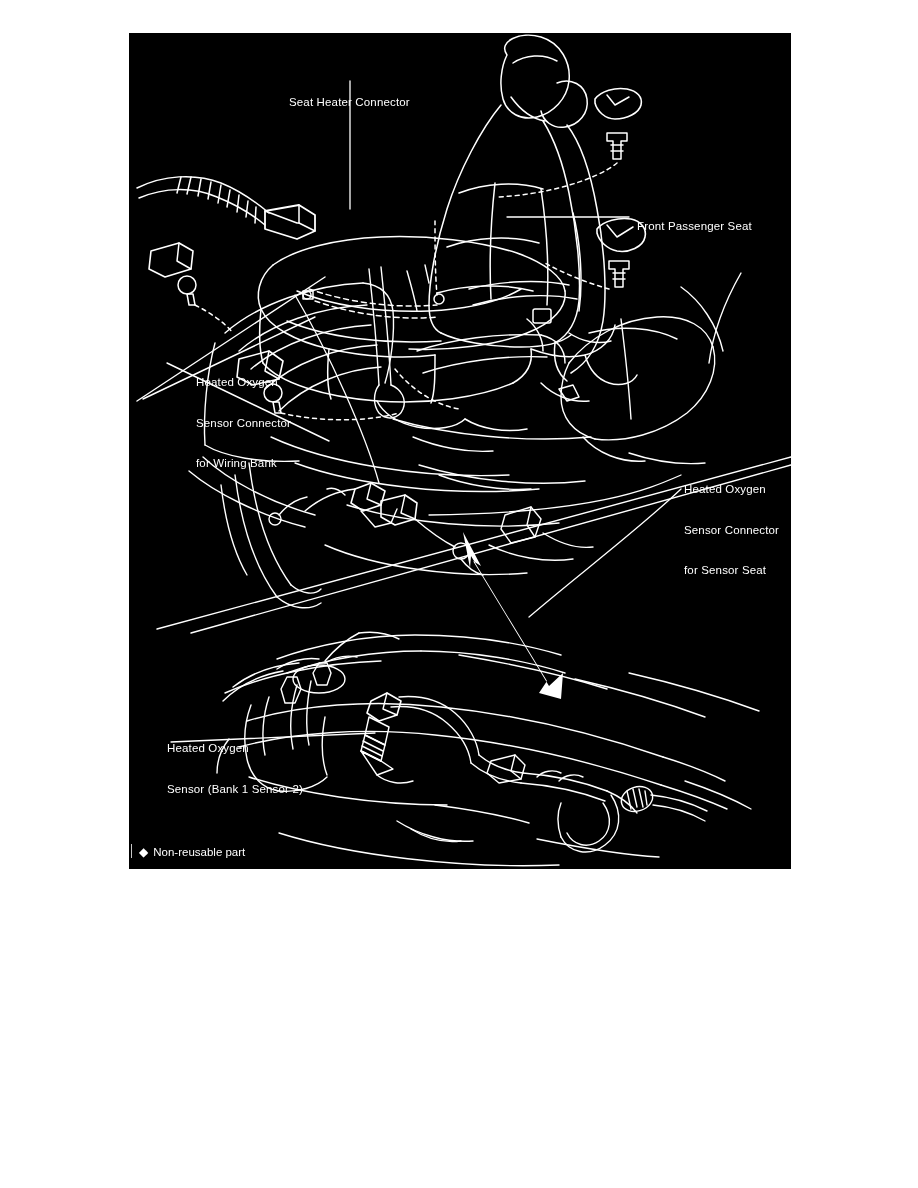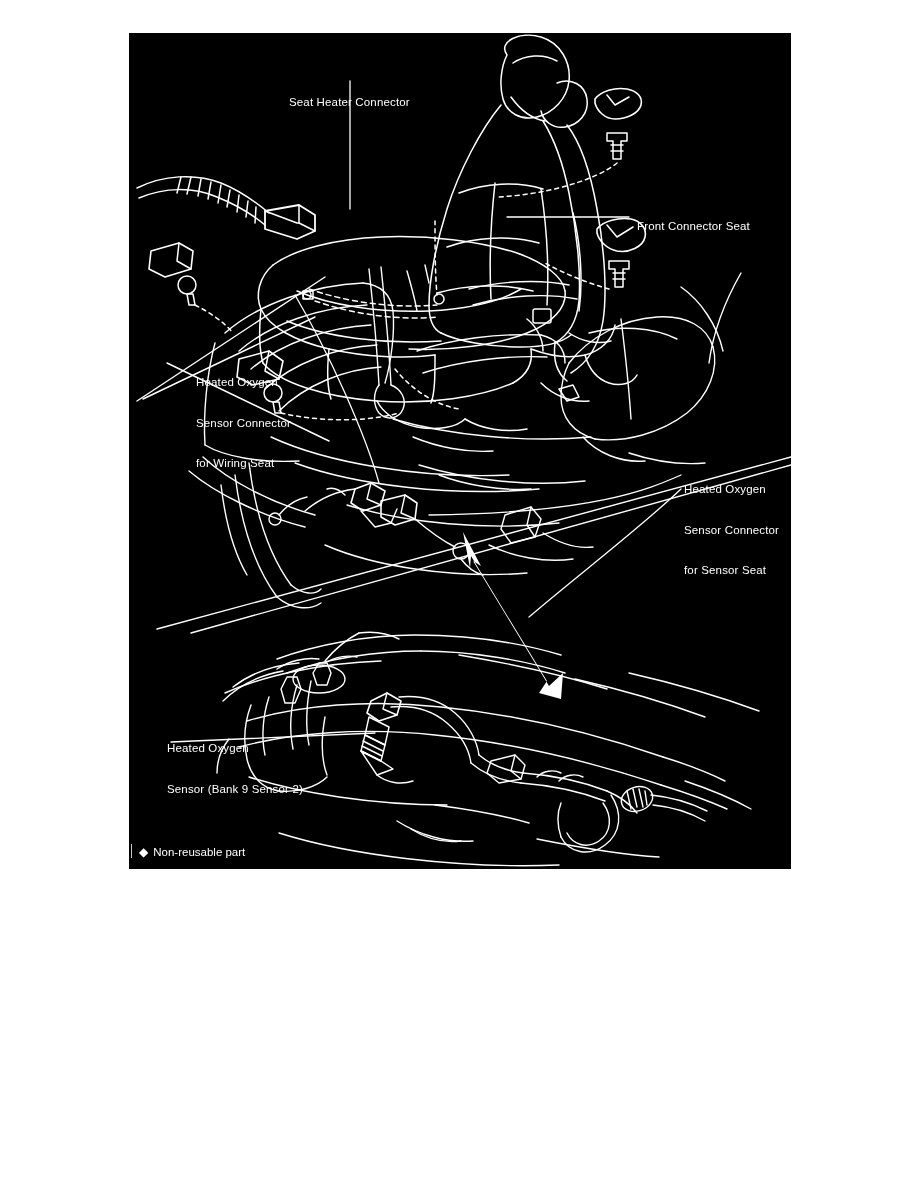--- a/index.html
+++ b/index.html
@@ -379,37 +379,37 @@
       </g>
 
       <g stroke="#ffffff" fill="none" stroke-width="1.3" stroke-linecap="round">
         <path d="M221 48 L221 176"></path>
         <path d="M500 184 L378 184"></path>
       </g>
     </svg>
 
     <div class="lbl" id="label-seat-heater-connector">Seat Heater Connector</div>
 
-    <div class="lbl" id="label-front-passenger-seat">Front Connector Seat</div>
+    <div class="lbl" id="label-front-passenger-seat">Front Passenger Seat</div>
 
     <div class="lbl" id="label-ho2s-conn-wiring">
       <div>Heated Oxygen</div>
       <div>Sensor Connector</div>
-      <div>for Wiring Seat</div>
+      <div>for Wiring Bank</div>
     </div>
 
     <div class="lbl" id="label-ho2s-conn-sensor">
       <div>Heated Oxygen</div>
       <div>Sensor Connector</div>
       <div>for Sensor Seat</div>
     </div>
 
     <div class="lbl" id="label-ho2s-bank1-sensor2">
       <div>Heated Oxygen</div>
-      <div>Sensor (Bank 9 Sensor 2)</div>
+      <div>Sensor (Bank 1 Sensor 2)</div>
     </div>
 
     <div id="footnote-tick"></div>
     <div id="footnote">
       <span id="footnote-diamond-icon">◆</span>
       <span>Non-reusable part</span>
     </div>
 
   </div>
 </div>

